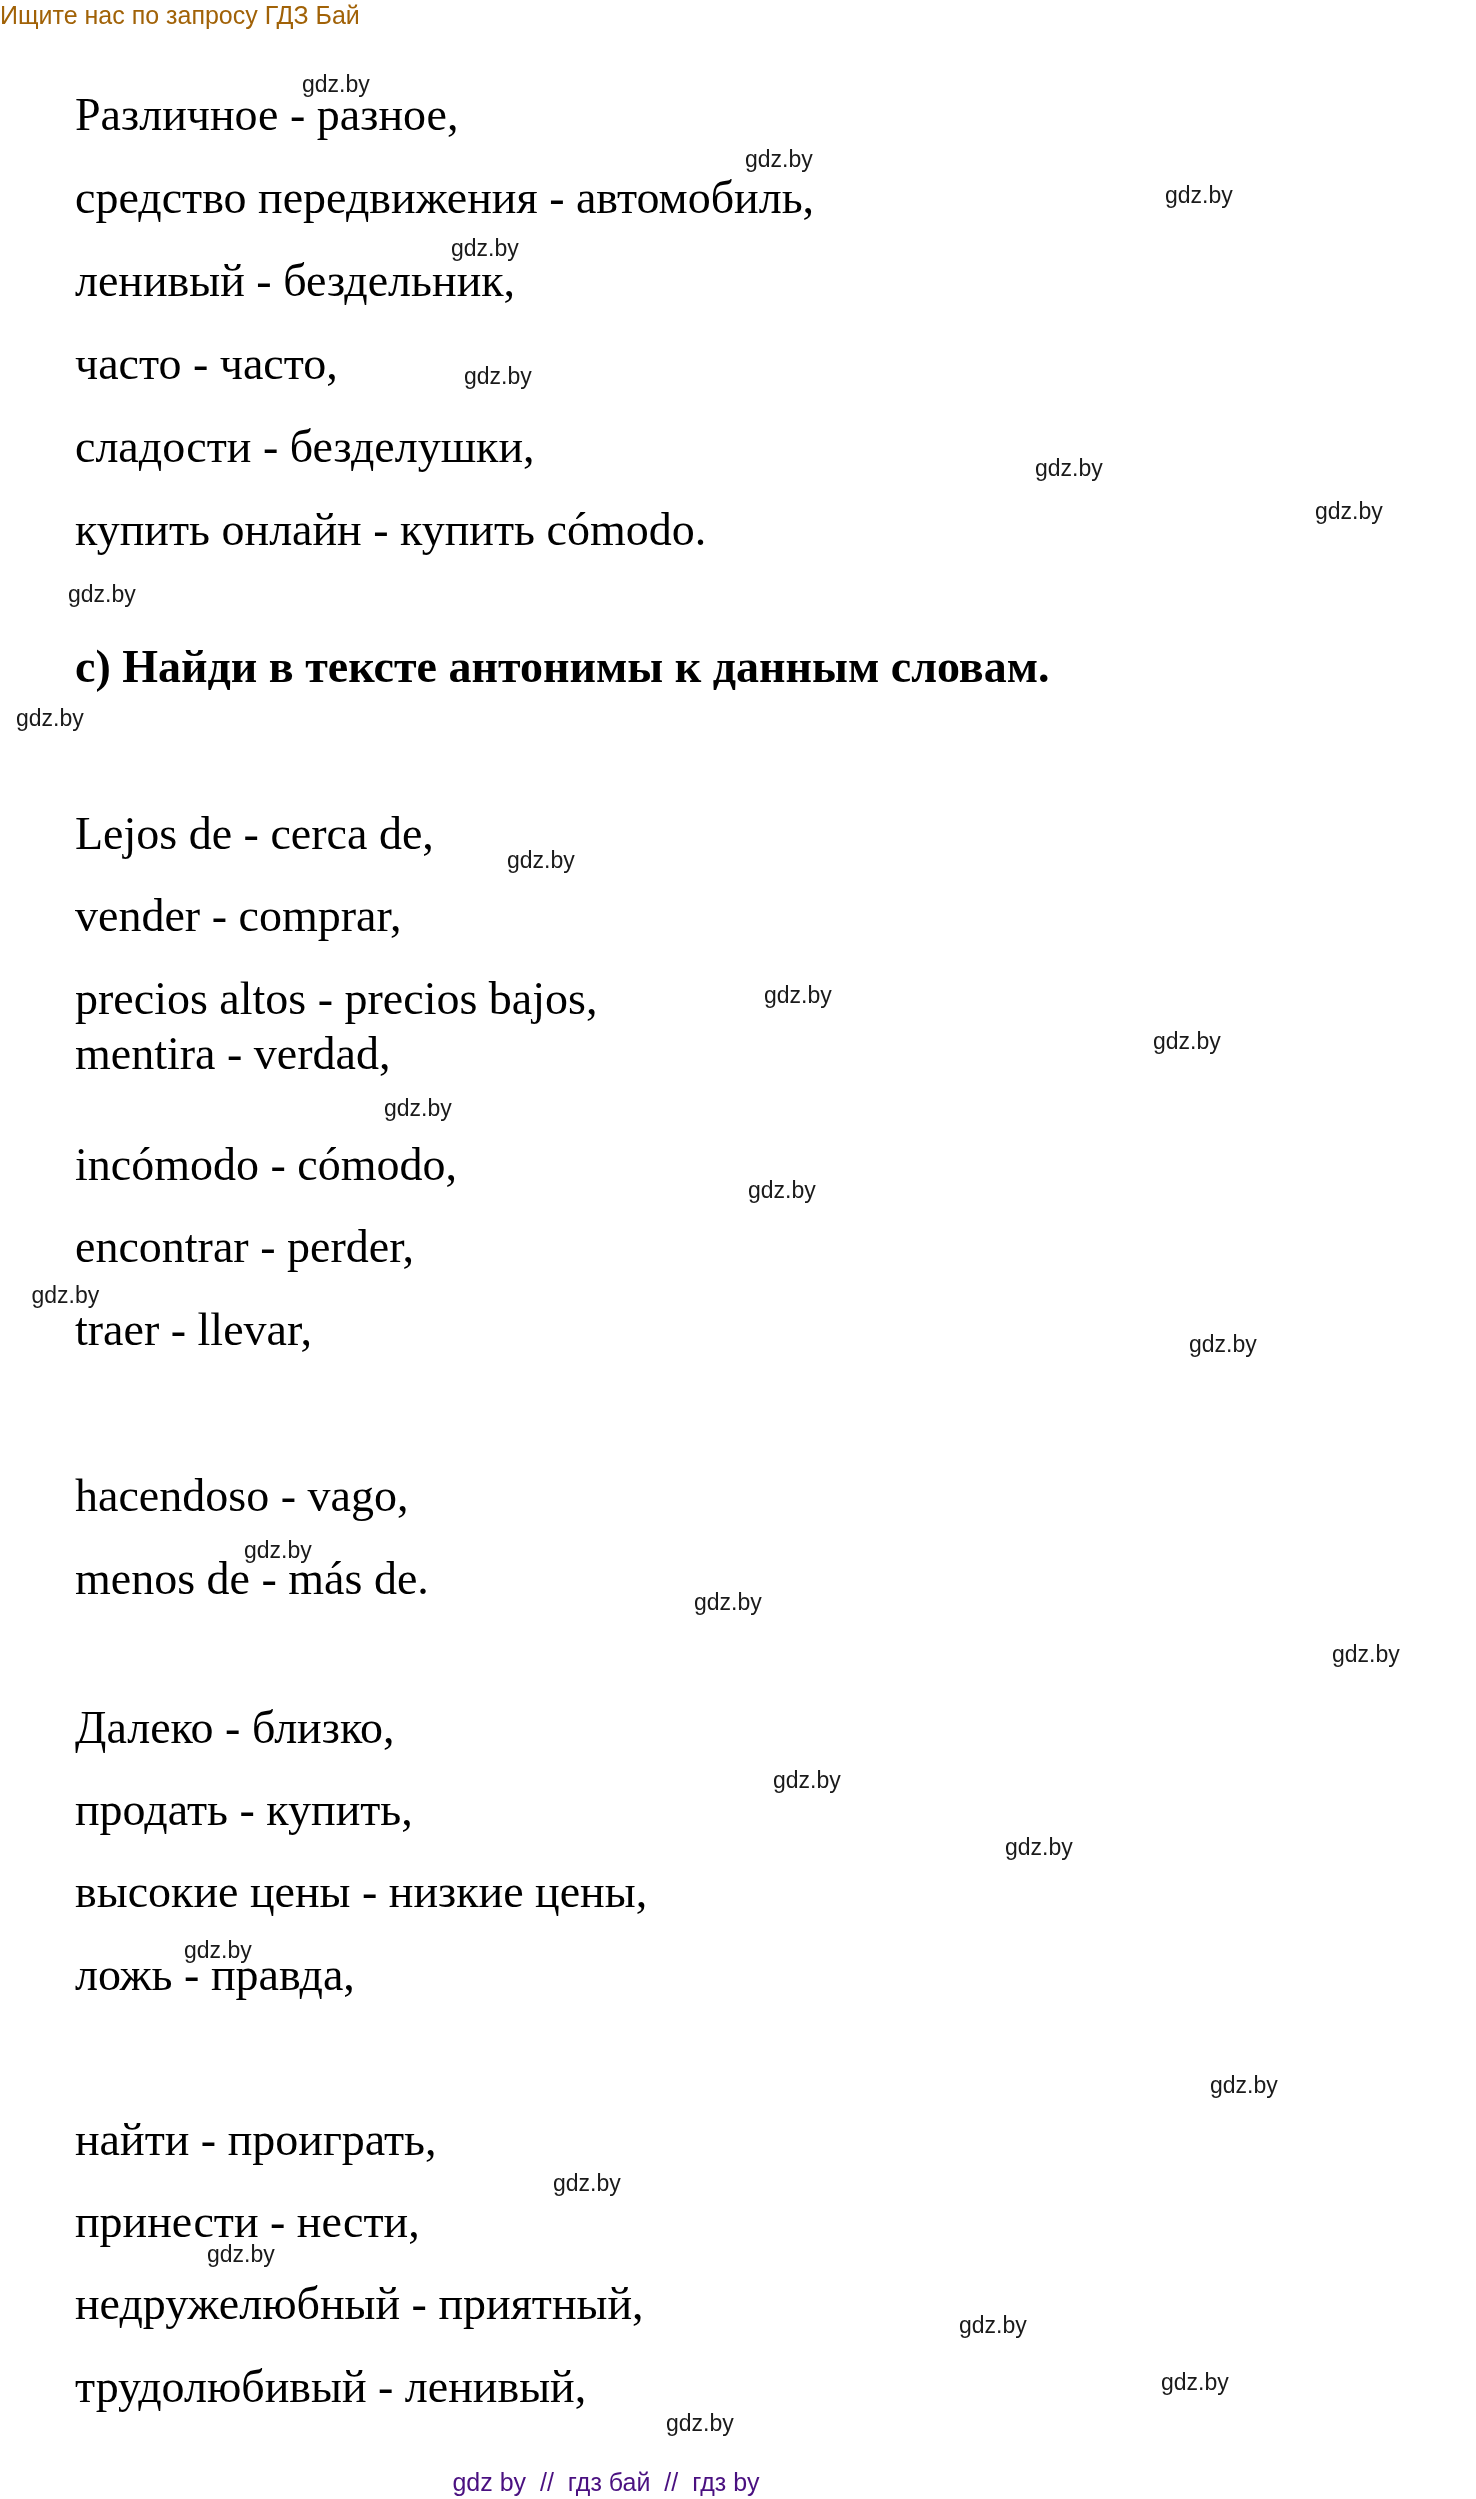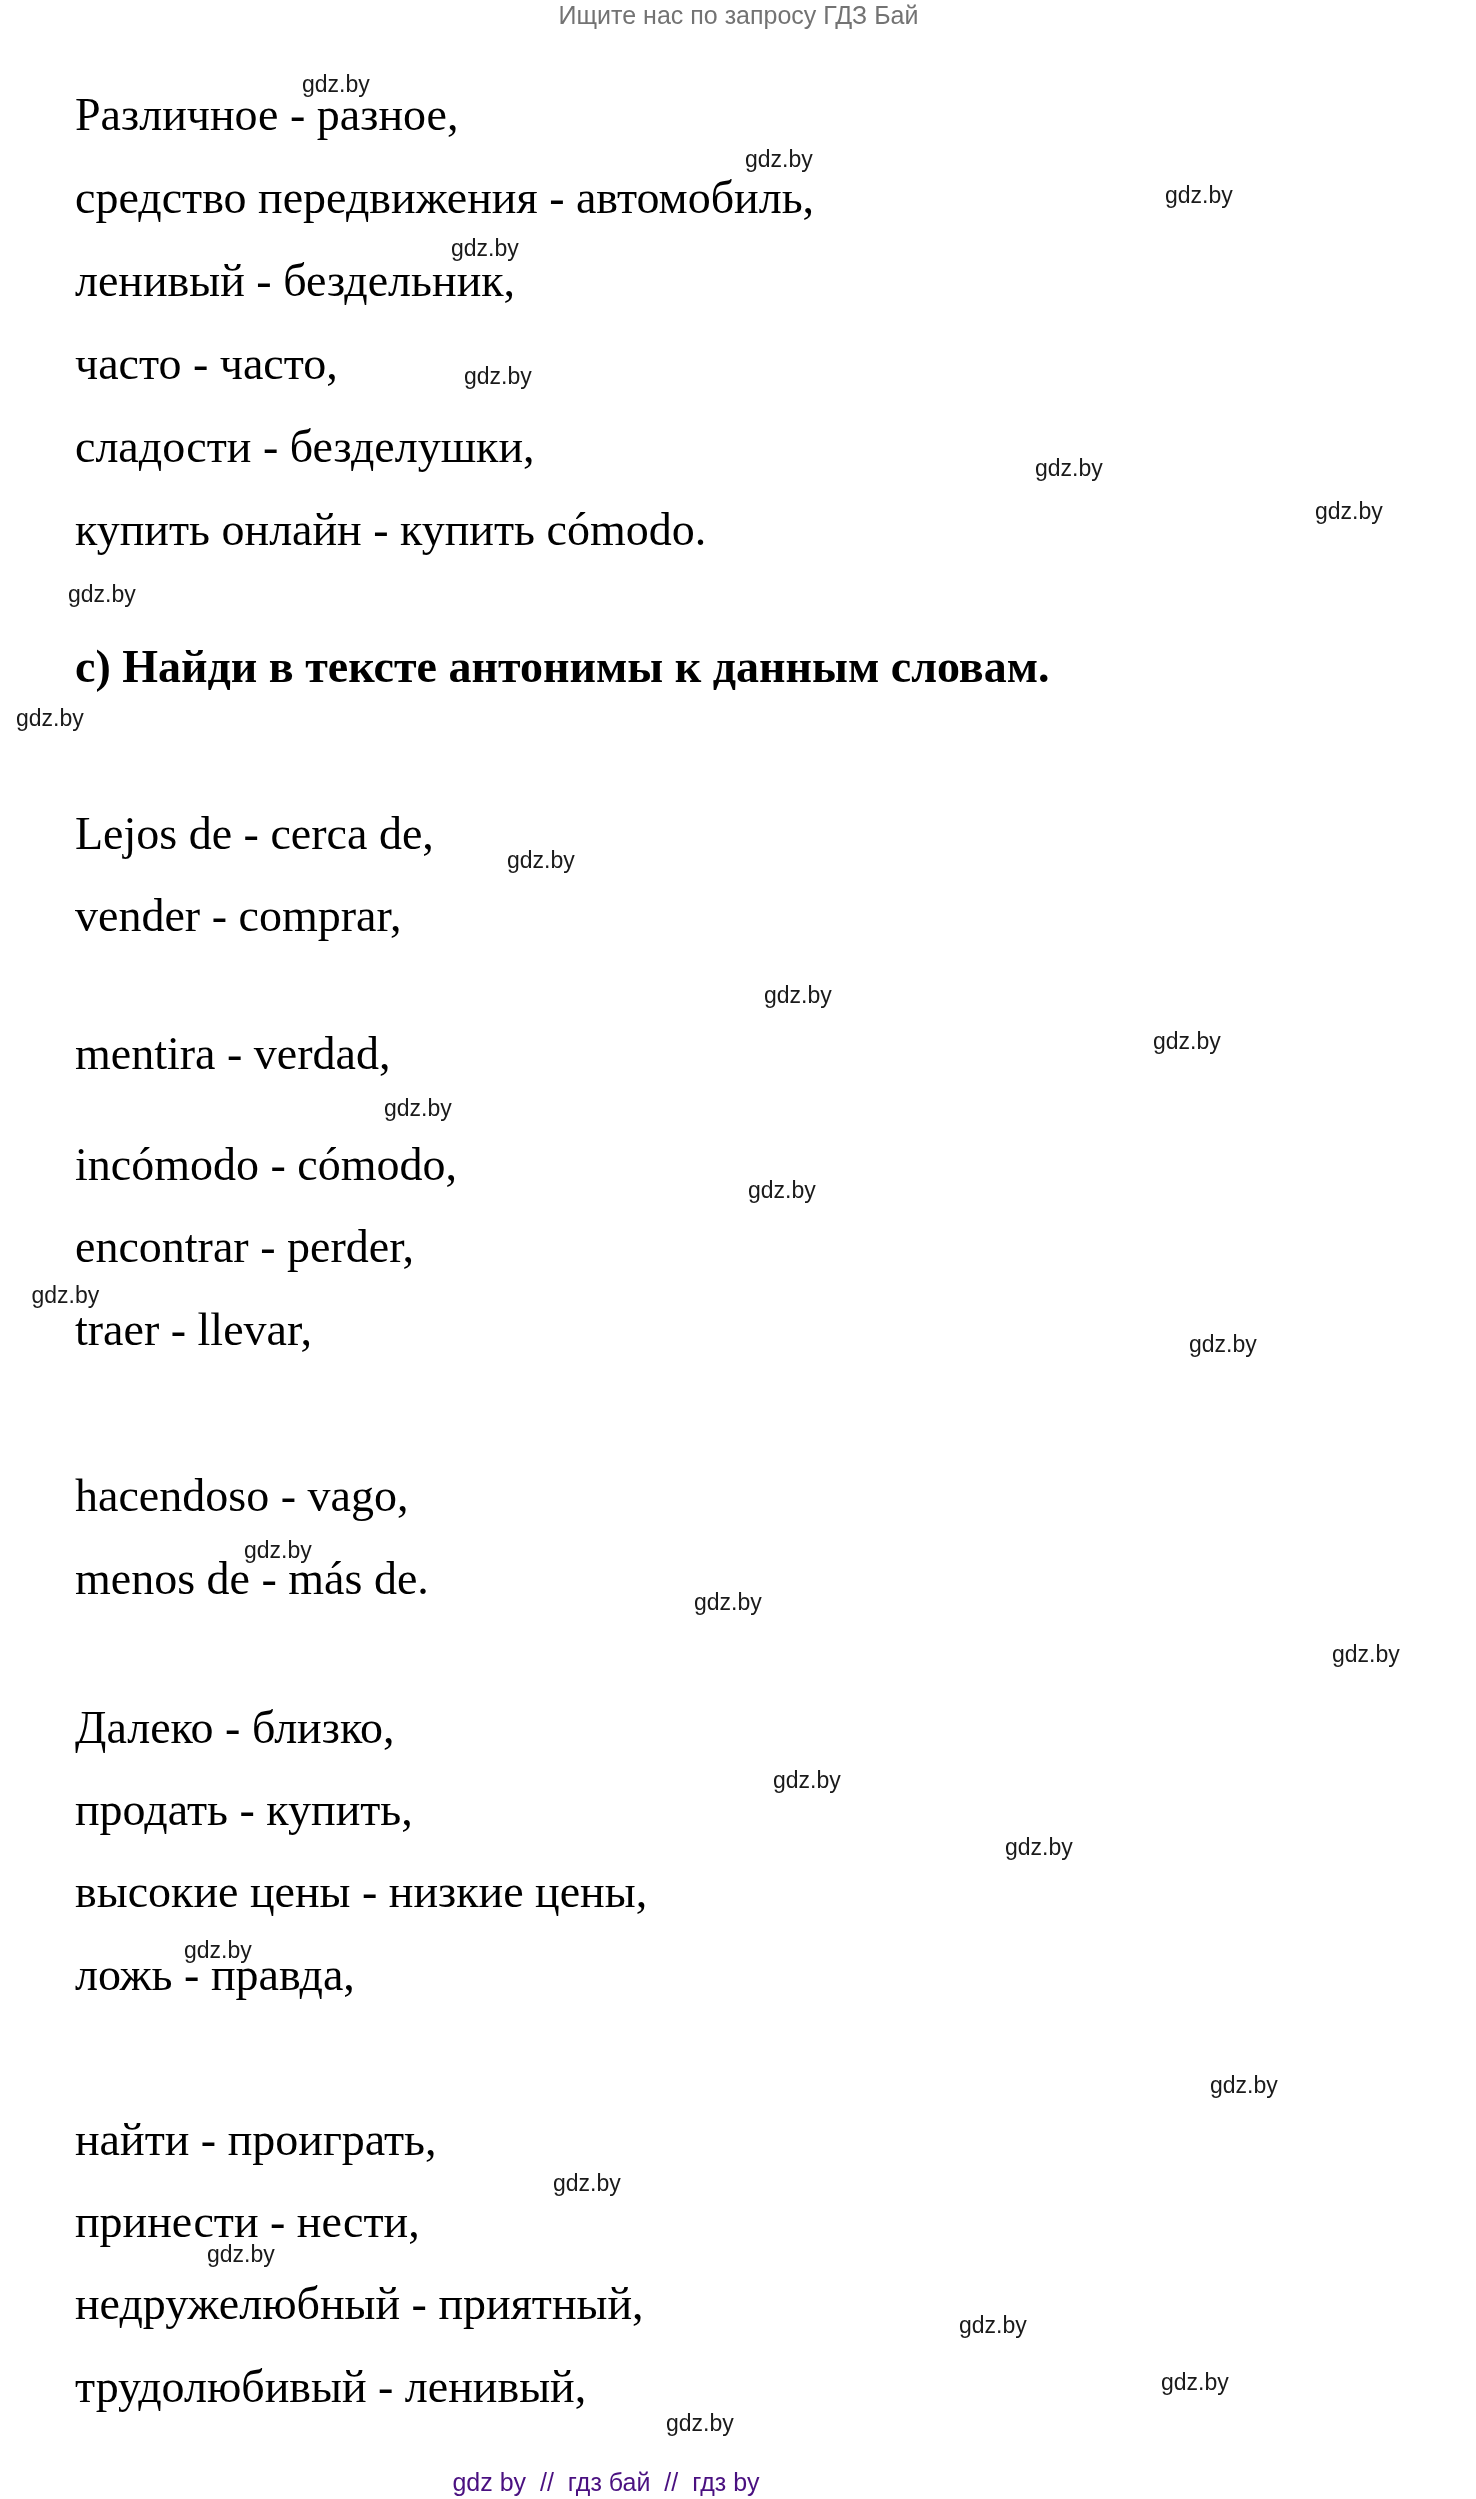--- a/index.html
+++ b/index.html
@@ -1,21 +1,21 @@
 <!DOCTYPE html>
 <html style="font-size:12.3px"><head>
 <meta charset="utf-8">
 <style>
   html, body { margin: 0; padding: 0; background: #ffffff; }
   body { width: 1477px; height: 2500px; position: relative; overflow: hidden; }
   .page { position: absolute; left: 0; top: 0; width: 1477px; height: 2500px; background: #ffffff; }
   .promo {
-    position: absolute; left: 0; top: 0.8px; width: 1477px; text-align: center;
+    position: absolute; left: 0; top: 0.8px; width: 1477px; text-align: left;
     font-family: "Liberation Sans", sans-serif; font-size: 25px; line-height: 28px;
-    color: #737373; white-space: nowrap;
+    color: #a16207; white-space: nowrap;
   }
   .line {
     position: absolute; left: 75px;
     font-family: "Liberation Serif", serif; font-size: 46px; line-height: 46px;
     color: #000000; white-space: nowrap;
   }
   .heading { font-weight: bold; }
   .wm {
     position: absolute;
     font-family: "Liberation Sans", sans-serif; font-size: 23px; line-height: 23px;
@@ -38,20 +38,21 @@
   <div class="line" style="top:175px">средство передвижения - автомобиль,</div>
   <div class="line" style="top:258px">ленивый - бездельник,</div>
   <div class="line" style="top:341px">часто - часто,</div>
   <div class="line" style="top:424px">сладости - безделушки,</div>
   <div class="line" style="top:507px">купить онлайн - купить cómodo.</div>
 
   <div class="line heading" style="top:644px">c) Найди в тексте антонимы к данным словам.</div>
 
   <div class="line" style="top:811px">Lejos de - cerca de,</div>
   <div class="line" style="top:893px">vender - comprar,</div>
+  <div class="line" style="top:976px">precios altos - precios bajos,</div>
   <div class="line" style="top:1031px">mentira - verdad,</div>
   <div class="line" style="top:1142px">incómodo - cómodo,</div>
   <div class="line" style="top:1224px">encontrar - perder,</div>
   <div class="line" style="top:1307px">traer - llevar,</div>
   <div class="line" style="top:1473px">hacendoso - vago,</div>
   <div class="line" style="top:1556px">menos de - más de.</div>
 
   <div class="line" style="top:1705px">Далеко - близко,</div>
   <div class="line" style="top:1787px">продать - купить,</div>
   <div class="line" style="top:1869px">высокие цены - низкие цены,</div>

